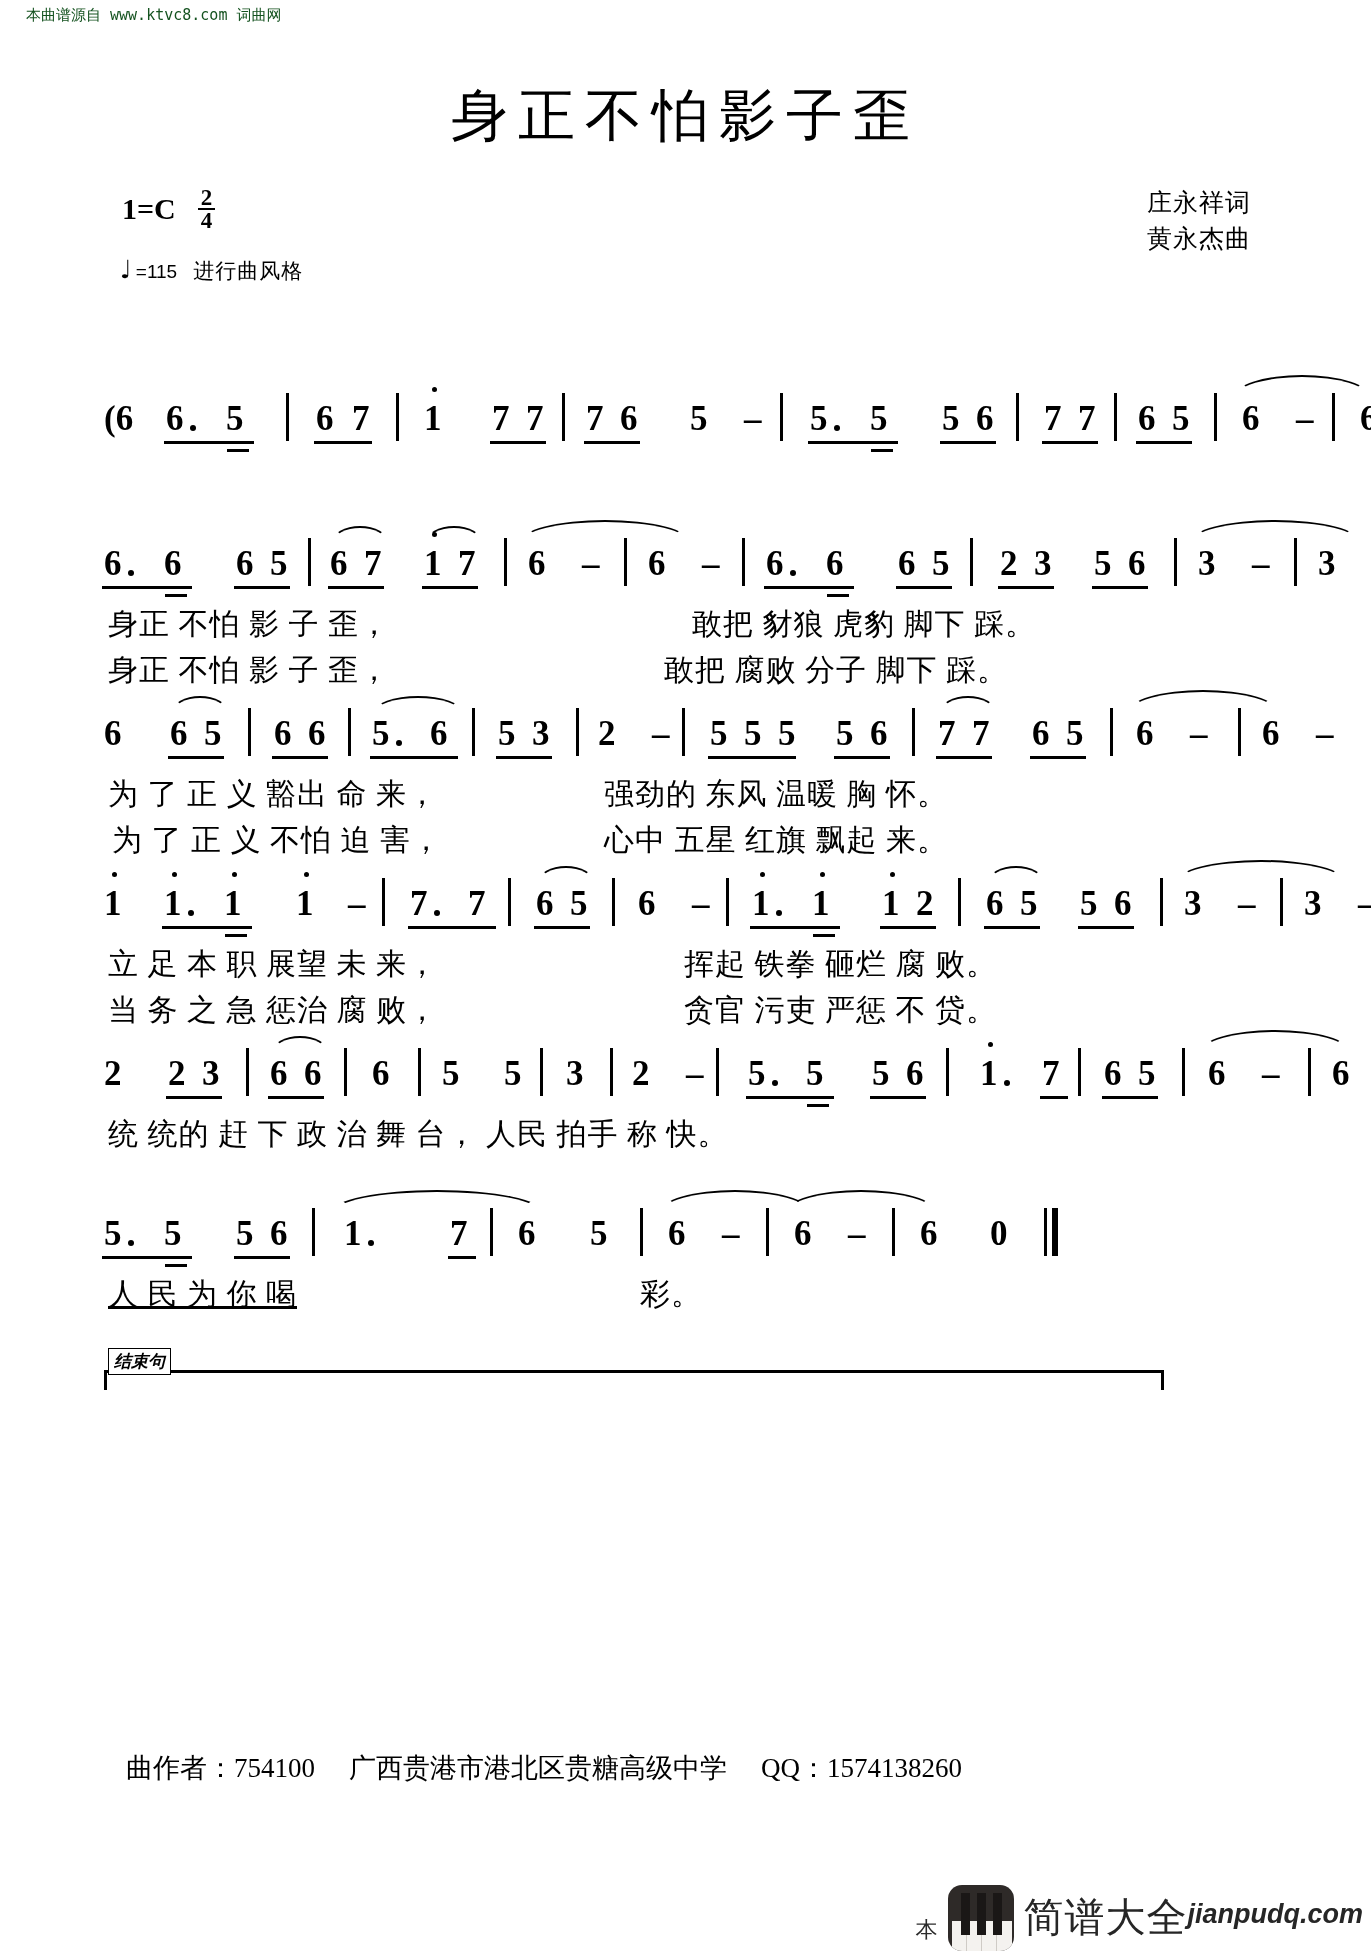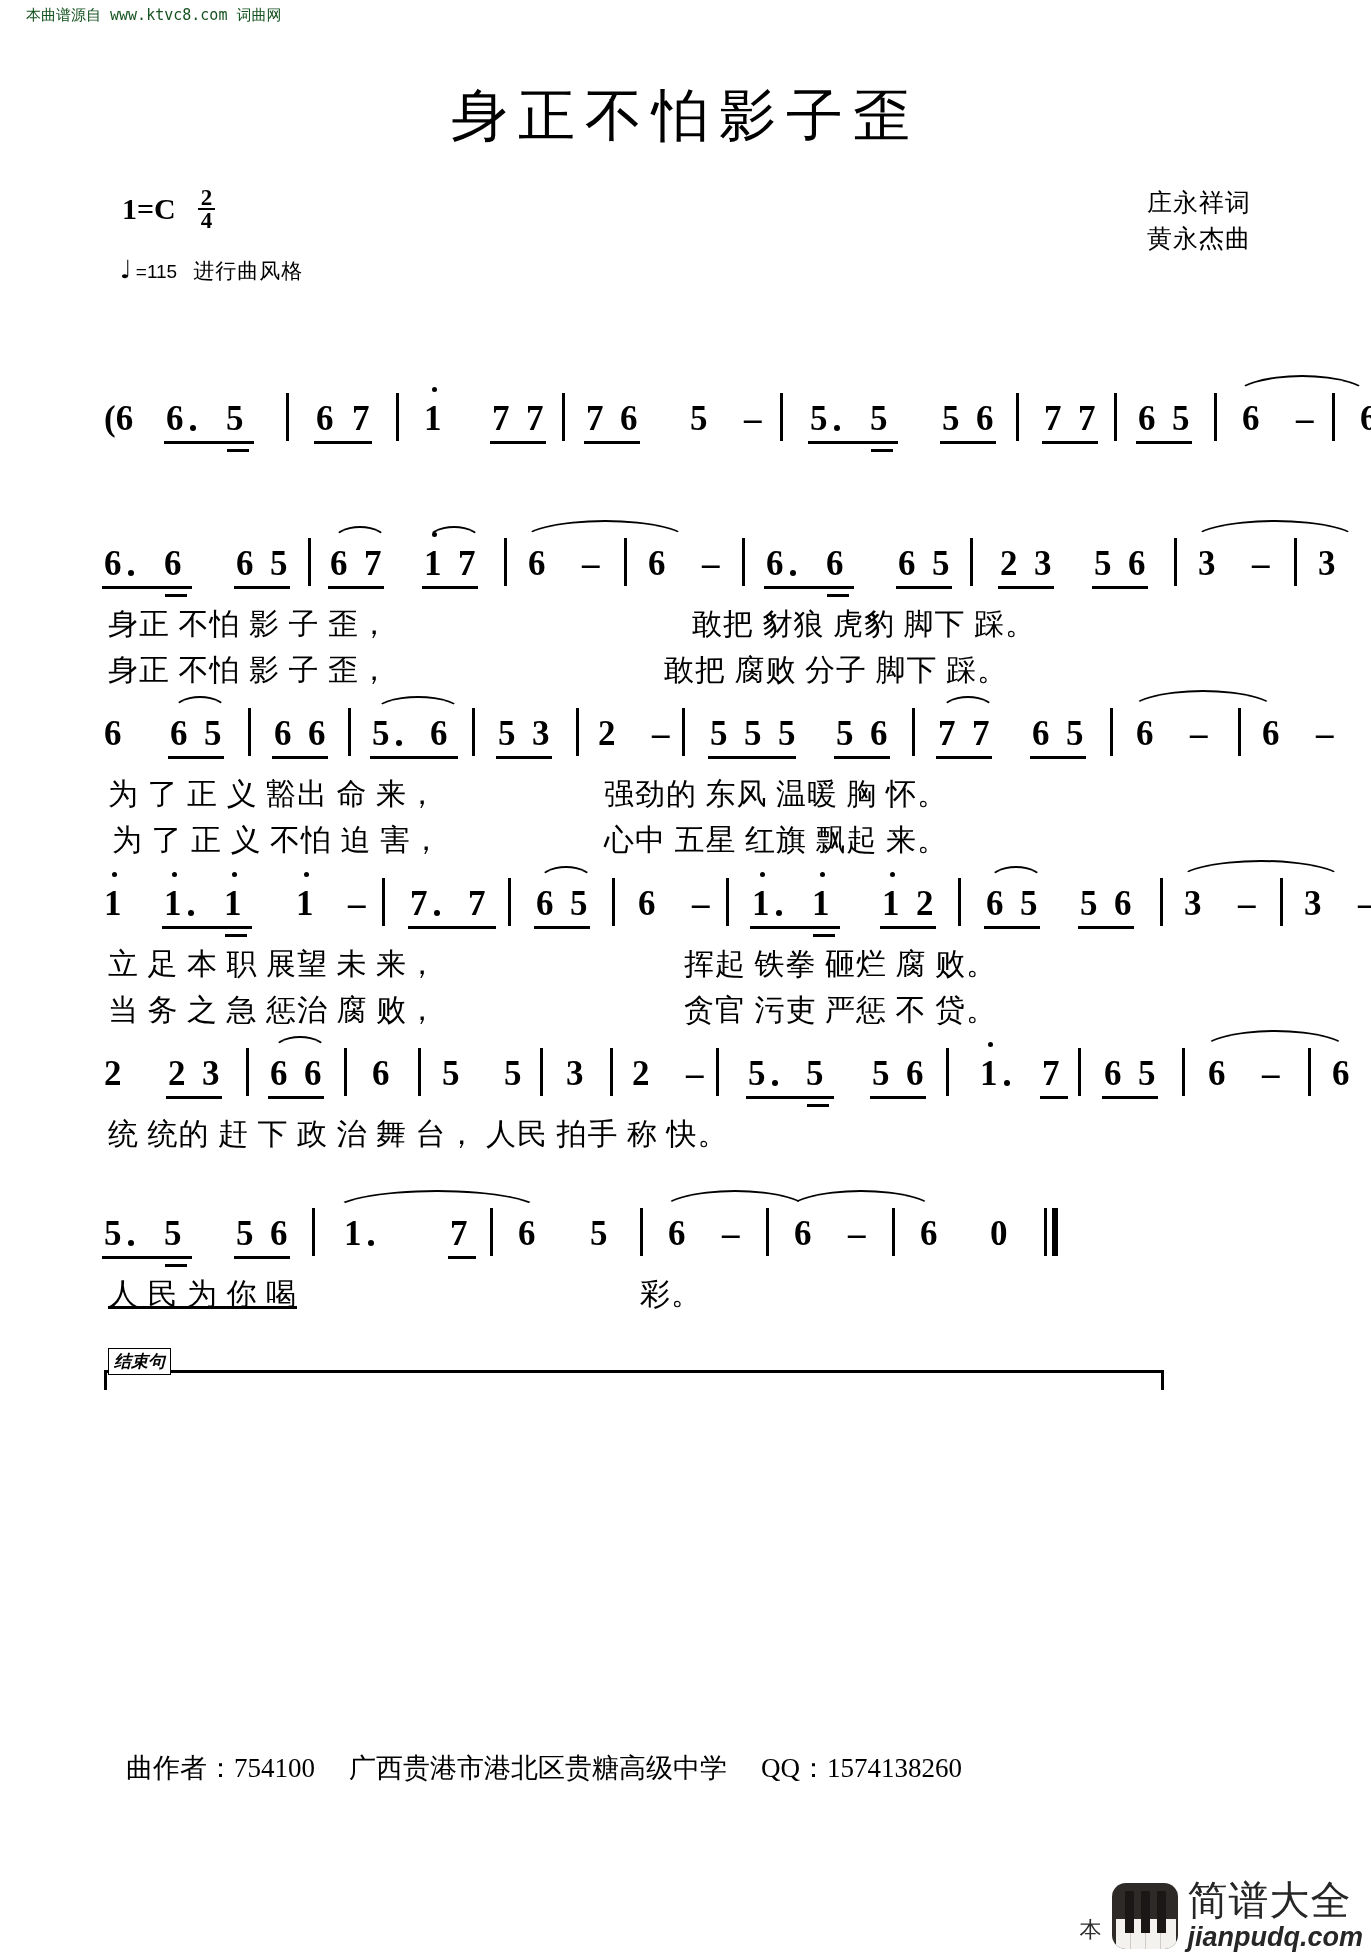--- a/index.html
+++ b/index.html
@@ -165,21 +165,21 @@
   }
   #piano {
     width:66px; height:66px; border-radius:14px;
     background:#2e2a28; position:relative; overflow:hidden;
     flex:0 0 auto;
   }
   #piano .wk { position:absolute; bottom:0; width:15px; height:30px; background:#f4f2ef; border-right:1px solid #cfcbc6;}
   #piano .wk.w1{left:4px;} #piano .wk.w2{left:19px;} #piano .wk.w3{left:34px;} #piano .wk.w4{left:49px; border-right:none;}
   #piano .bk { position:absolute; top:8px; width:9px; height:42px; background:#1a1716; }
   #piano .bk.b1{left:13px;} #piano .bk.b2{left:29px;} #piano .bk.b3{left:45px;}
-  #logo .txt { display:flex; flex-direction:column; line-height:1; }
+  #logo .txt { display:flex; flex-direction:row; line-height:1; }
   #logo .cn { font-size:40px; color:#262626; letter-spacing:1px; font-family:"Liberation Serif", serif; }
   #logo .en { font-size:27px; color:#262626; font-family:"Liberation Sans", sans-serif; font-style:italic; font-weight:bold; margin-top:3px; }
 </style>
 </head>
 <body>
 
 <div id="watermark">本曲谱源自 www.ktvc8.com 词曲网</div>
 
 <div id="title">身正不怕影子歪</div>
 

